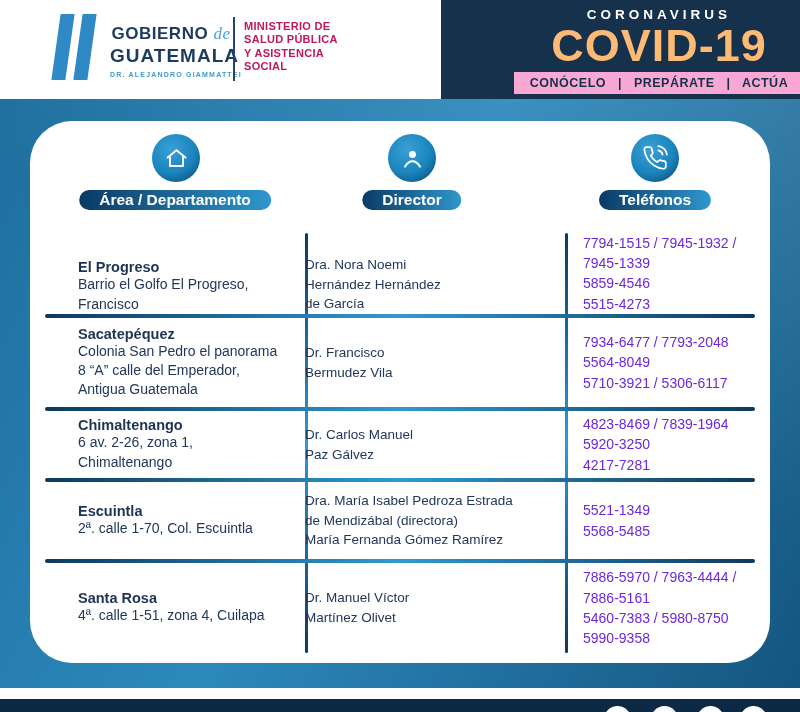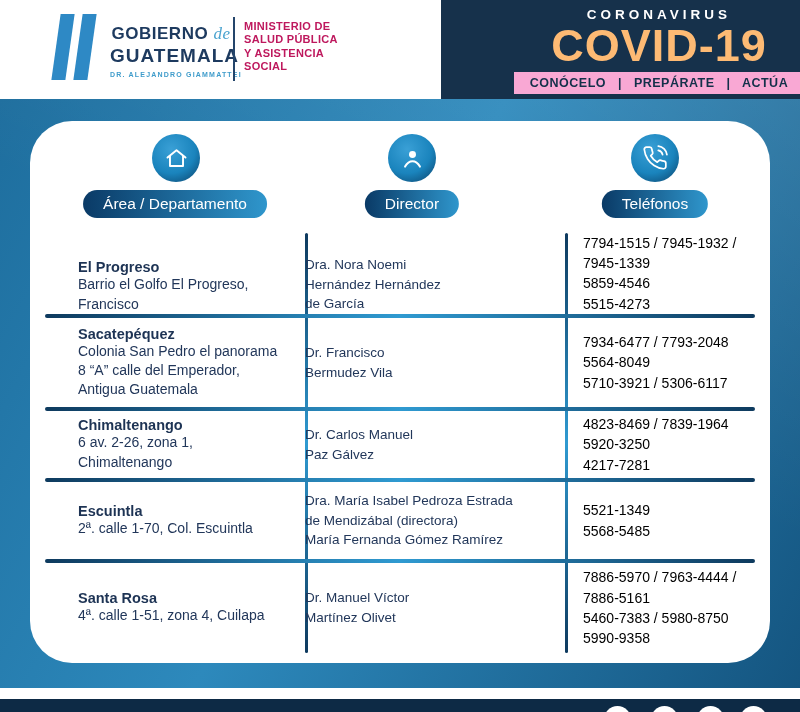--- a/index.html
+++ b/index.html
@@ -31,39 +31,39 @@
         background:linear-gradient(118deg, #1e6e9e 0%, #2d89bc 45%, #14547f 100%); }
   .bg::after { content:""; position:absolute; inset:0;
         background:linear-gradient(205deg, rgba(255,255,255,0.09), rgba(255,255,255,0) 45%); }
 
   
   .card { position:absolute; left:30px; top:121px; width:740px; height:542px; background:#ffffff; border-radius:42px; }
 
   .icon-circle { position:absolute; top:13px; width:48px; height:48px; border-radius:50%;
        background:radial-gradient(circle at 40% 32%, #3aa0d6 0%, #1a84bd 55%, #0b3f66 100%);
        display:flex; align-items:center; justify-content:center; }
-  .pill { position:absolute; top:69px; height:28px; transform:translateX(-50%);
+  .pill { position:absolute; top:69px; height:20px; transform:translateX(-50%);
        background:linear-gradient(90deg,#0a3a66 0%, #2f96cc 100%);
-       border-radius:15px; color:#ffffff; font-size:15.5px; font-weight:400;
+       border-radius:15px; color:#ffffff; font-size:15.5px; font-weight:700;
        display:inline-flex; align-items:center; padding:0 20px; white-space:nowrap; }
 
   .vline { position:absolute; top:112px; width:3px; height:420px; border-radius:2px;
        background:linear-gradient(180deg,#0e3a5e 0%, #2f9ad1 50%, #0e3a5e 100%); }
 
   .rows { position:absolute; top:108px; left:0; width:740px; }
   .trow { display:flex; align-items:center; }
   .sep { height:4px; margin:0 15px; border-radius:2px;
        background:linear-gradient(90deg,#0e3a5e 0%, #2f9ad1 50%, #0e3a5e 100%); }
   .c1 { flex:0 0 275px; padding-left:48px; }
   .c2 { flex:0 0 260px; }
   .c3 { flex:1 1 auto; padding-left:18px; padding-right:10px; }
   .dept { font-weight:700; font-size:14.5px; color:#1d3354; }
   .addr { font-size:14px; color:#22375a; line-height:1.38; white-space:pre-line; }
   .dir  { font-size:13.5px; color:#22375a; line-height:1.45; white-space:pre-line; }
-  .phones { font-size:14px; color:#000000; line-height:1.45; white-space:pre-line; }
+  .phones { font-size:14px; color:#6d28d9; line-height:1.45; white-space:pre-line; }
 
   
   .stripe { position:absolute; top:688px; left:0; width:800px; height:11px; background:#ffffff; }
   .footer { position:absolute; top:699px; left:0; width:800px; height:13px; background:#0d2a45; }
   .dot { position:absolute; top:706px; width:27px; height:27px; border-radius:50%; background:#ffffff; }
   .dot1{ left:604px; } .dot2{ left:651px; } .dot3{ left:697px; } .dot4{ left:740px; }
 
   svg { display:block; }
 </style>
 </head>

